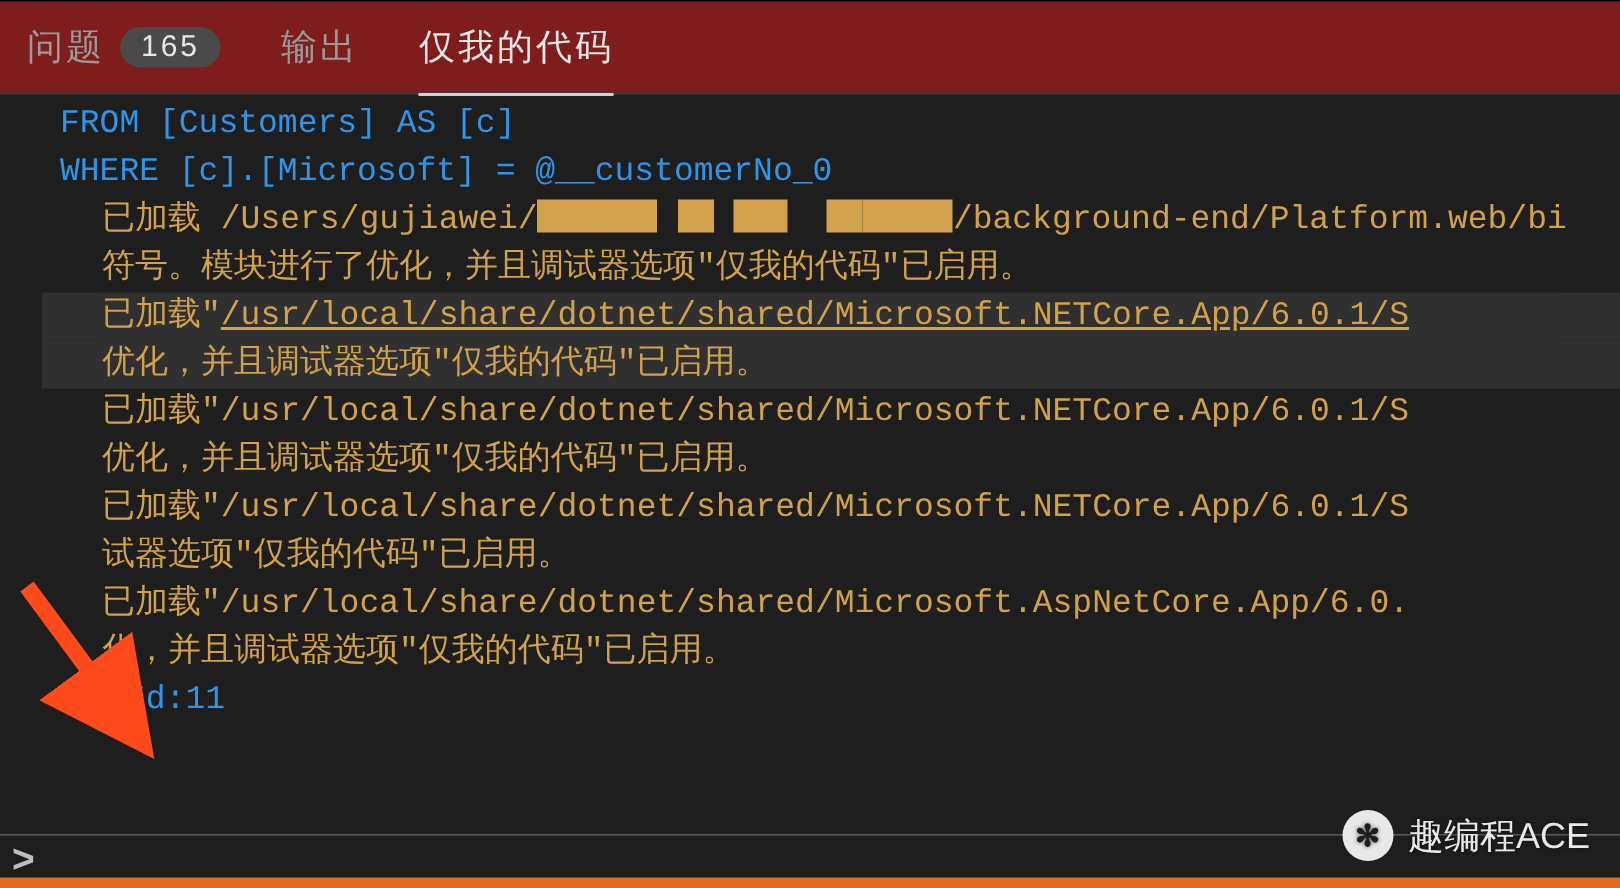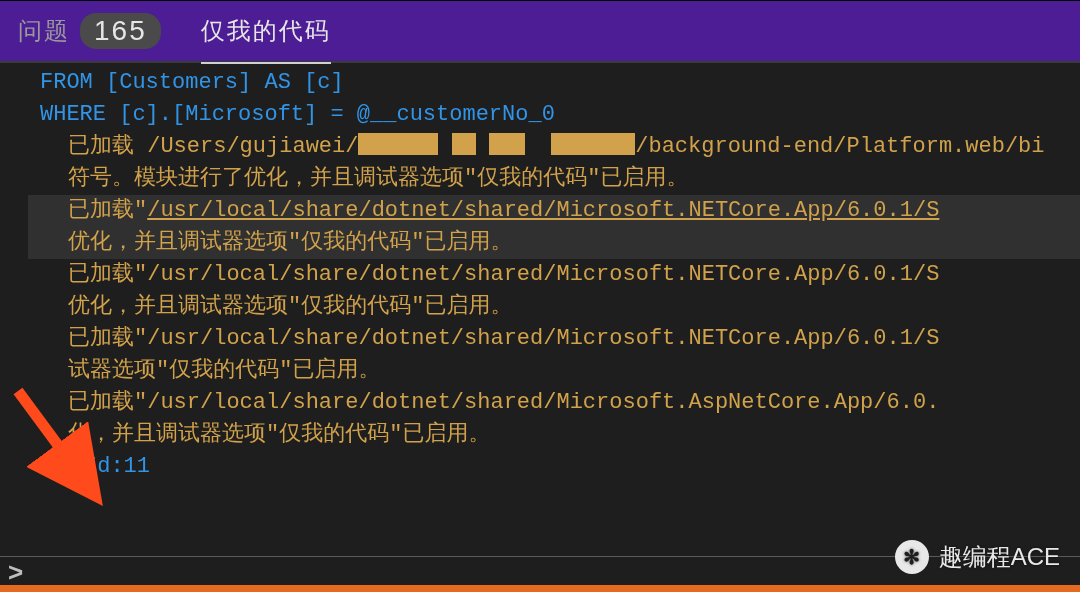--- a/index.html
+++ b/index.html
@@ -11,38 +11,38 @@
   .panel {
     position: relative; width: 1080px; height: 592px;
     background: #1e1e1e;
     border-top: 1px solid #000;
   }
   
   .tabbar {
     display: flex; align-items: center; height: 62px;
     padding: 0 18px; gap: 40px;
     border-bottom: 2px solid #3a3a3a;
-    background: #4c1d95;
+    background: #7f1d1d;
   }
   .tab {
     display: flex; align-items: center; gap: 10px;
     color: #9a9a9a; font-size: 24px; letter-spacing: 2px;
     cursor: pointer; position: relative; height: 62px;
   }
   .tab.active {
     color: #e6e6e6;
   }
   .tab.active::after {
     content: ""; position: absolute; left: 0; right: 0; bottom: -2px;
     height: 2px; background: #d0d0d0;
   }
   .badge {
     background: #4a4a4a; color: #e6e6e6;
     padding: 2px 14px; border-radius: 16px;
-    font-size: 28px; font-weight: 500;
+    font-size: 20px; font-weight: 500;
   }
   
   .output {
     padding: 4px 0 0 40px;
     height: 494px;
     font-family: Menlo, Consolas, "Courier New", monospace;
     font-size: 22px; line-height: 32px;
     position: relative; overflow: hidden;
   }
   .ln { white-space: nowrap; }
@@ -89,20 +89,23 @@
 </style>
 </head>
 <body>
 
 <div class="panel">
 
   <div class="tabbar">
     <div class="tab">
       <span>问题</span>
       <span class="badge">165</span>
+    </div>
+    <div class="tab">
+      <span>输出</span>
     </div>
     <div class="tab active">
       <span>仅我的代码</span>
     </div>
   </div>
 
   <div class="output">
     <div class="ln sql">FROM [Customers] AS [c]</div>
     <div class="ln sql">WHERE [c].[Microsoft] = @__customerNo_0</div>
 

